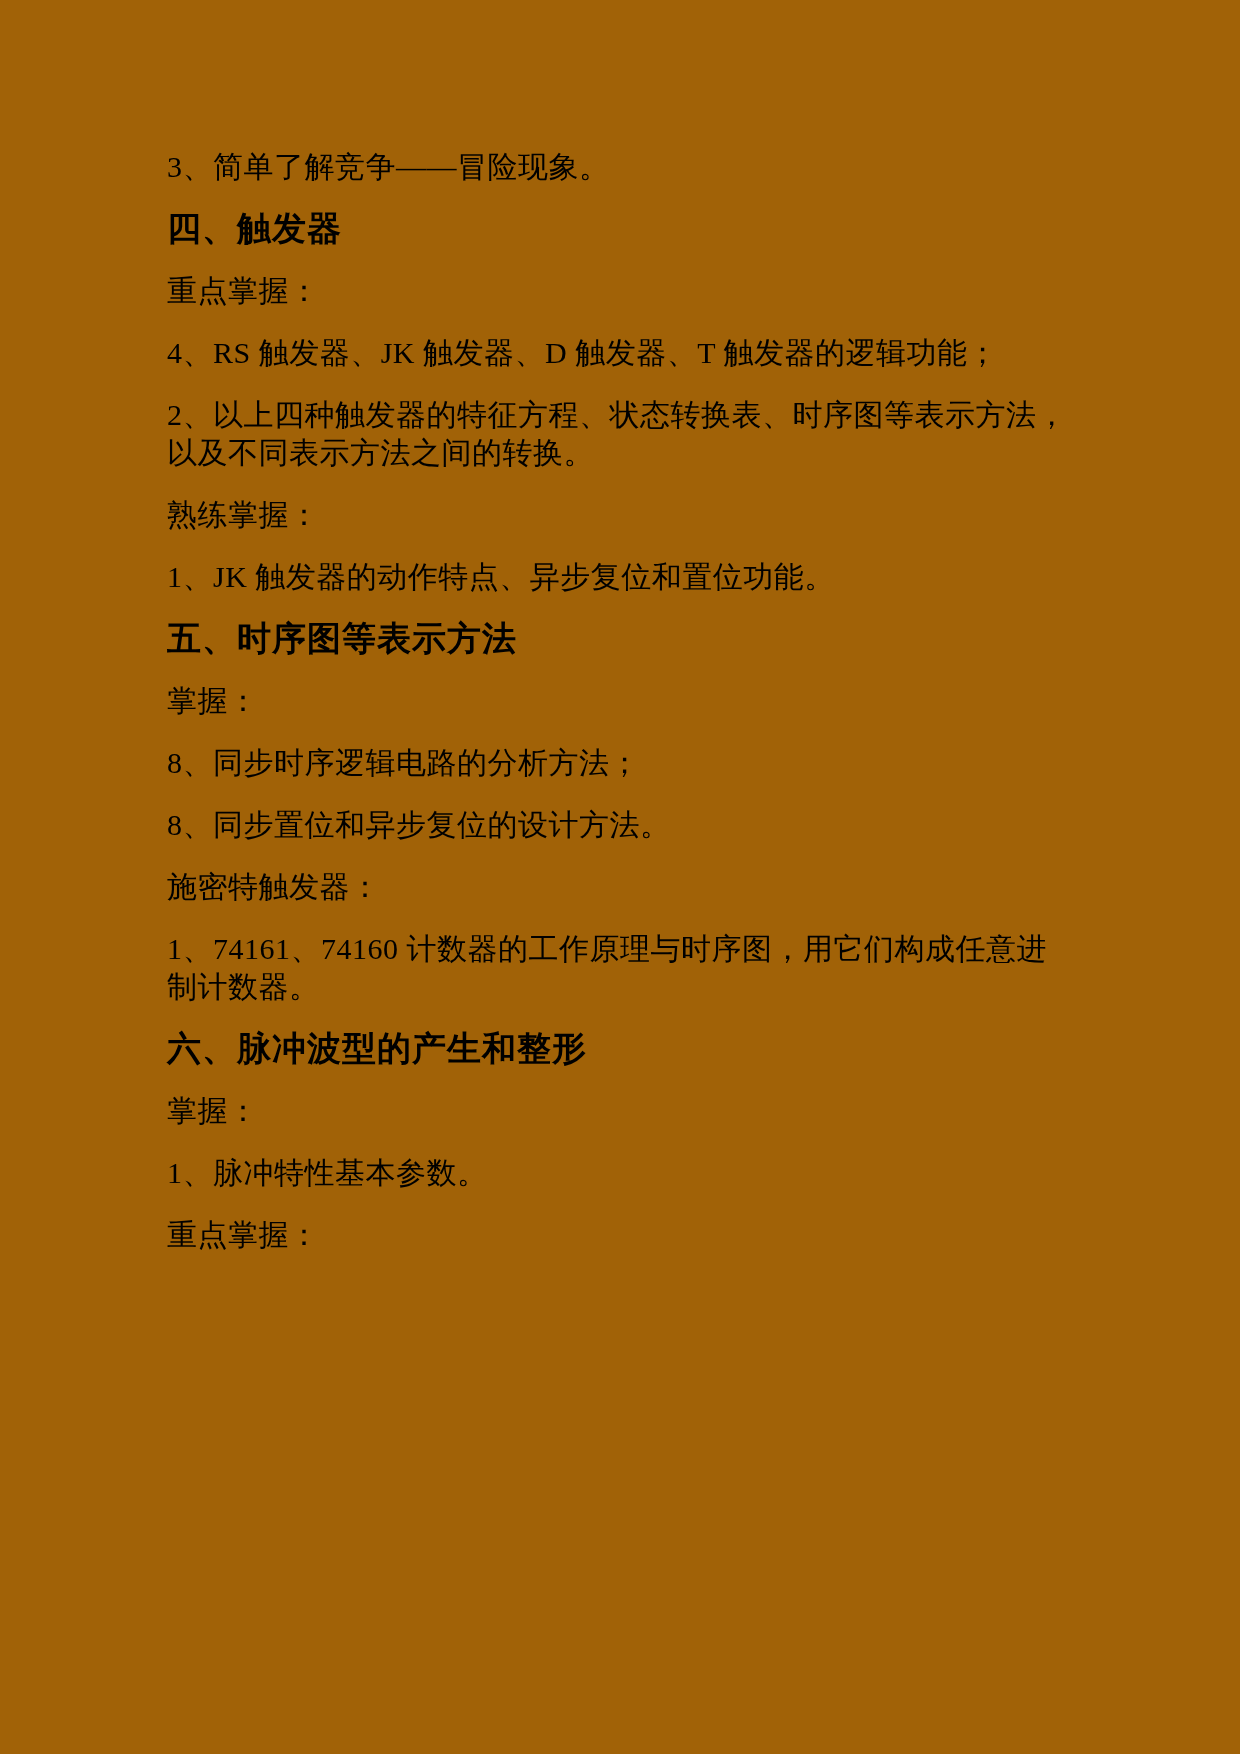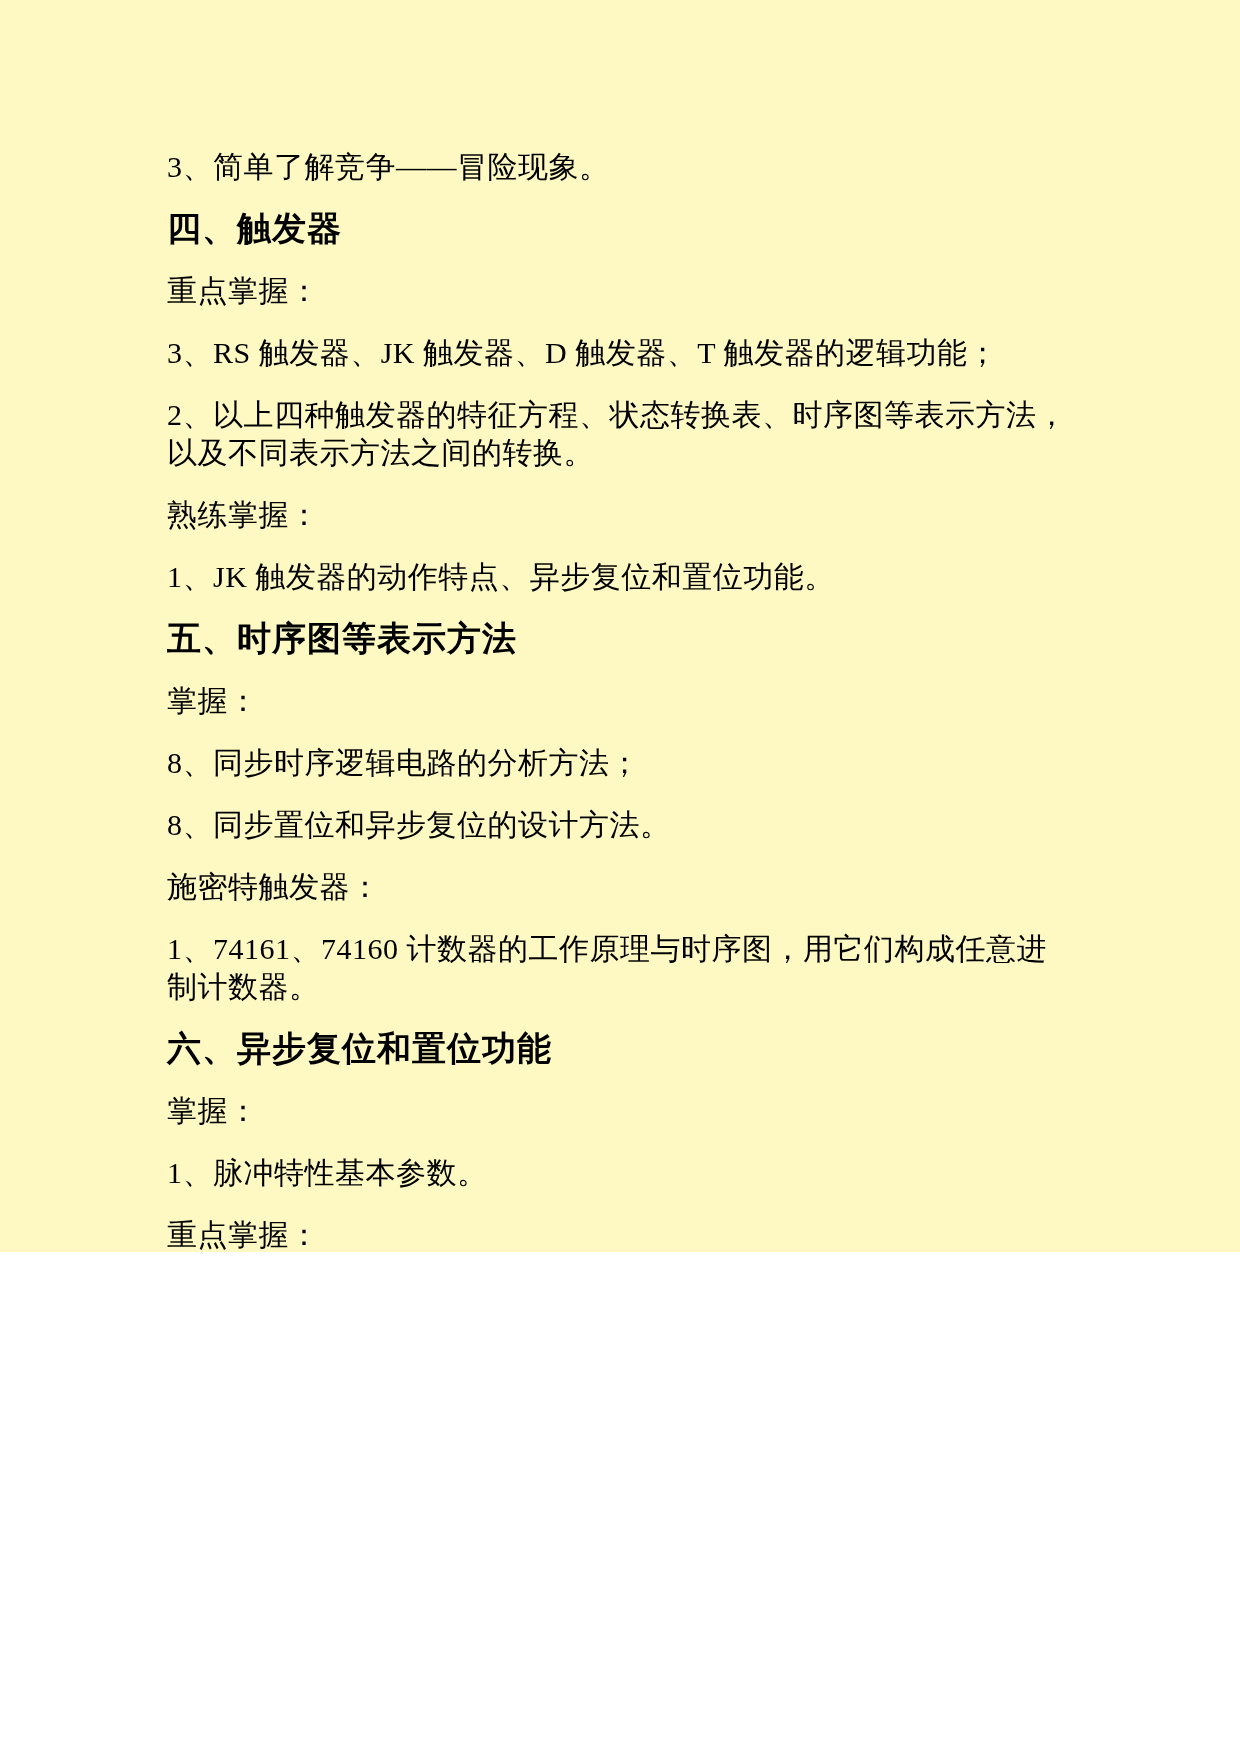--- a/index.html
+++ b/index.html
@@ -3,22 +3,22 @@
   <meta charset="utf-8">
   <style>
     html, body {
       margin: 0;
       padding: 0;
       background: #ffffff;
     }
     .page {
       position: relative;
       width: 1240px;
-      height: 1252px;
-      background: #fef9c3;
+      height: 1754px;
+      background: #a16207;
       overflow: hidden;
     }
     .content {
       position: absolute;
       left: 167px;
       top: 148px;
       width: 906px;
       color: #000000;
       font-family: "Liberation Serif", "DejaVu Serif", serif;
     }
@@ -39,28 +39,28 @@
     }
   </style>
 </head>
 <body>
 
 <div class="page">
   <div class="content">
     <p class="para">3、简单了解竞争——冒险现象。</p>
     <p class="heading">四、触发器</p>
     <p class="para">重点掌握：</p>
-    <p class="para">3、RS 触发器、JK 触发器、D 触发器、T 触发器的逻辑功能；</p>
+    <p class="para">4、RS 触发器、JK 触发器、D 触发器、T 触发器的逻辑功能；</p>
     <p class="para">2、以上四种触发器的特征方程、状态转换表、时序图等表示方法，以及不同表示方法之间的转换。</p>
     <p class="para">熟练掌握：</p>
     <p class="para">1、JK 触发器的动作特点、异步复位和置位功能。</p>
     <p class="heading">五、时序图等表示方法</p>
     <p class="para">掌握：</p>
     <p class="para">8、同步时序逻辑电路的分析方法；</p>
     <p class="para">8、同步置位和异步复位的设计方法。</p>
     <p class="para">施密特触发器：</p>
     <p class="para">1、74161、74160 计数器的工作原理与时序图，用它们构成任意进制计数器。</p>
-    <p class="heading">六、异步复位和置位功能</p>
+    <p class="heading">六、脉冲波型的产生和整形</p>
     <p class="para">掌握：</p>
     <p class="para">1、脉冲特性基本参数。</p>
     <p class="para">重点掌握：</p>
   </div>
 </div>
 
 </body></html>

